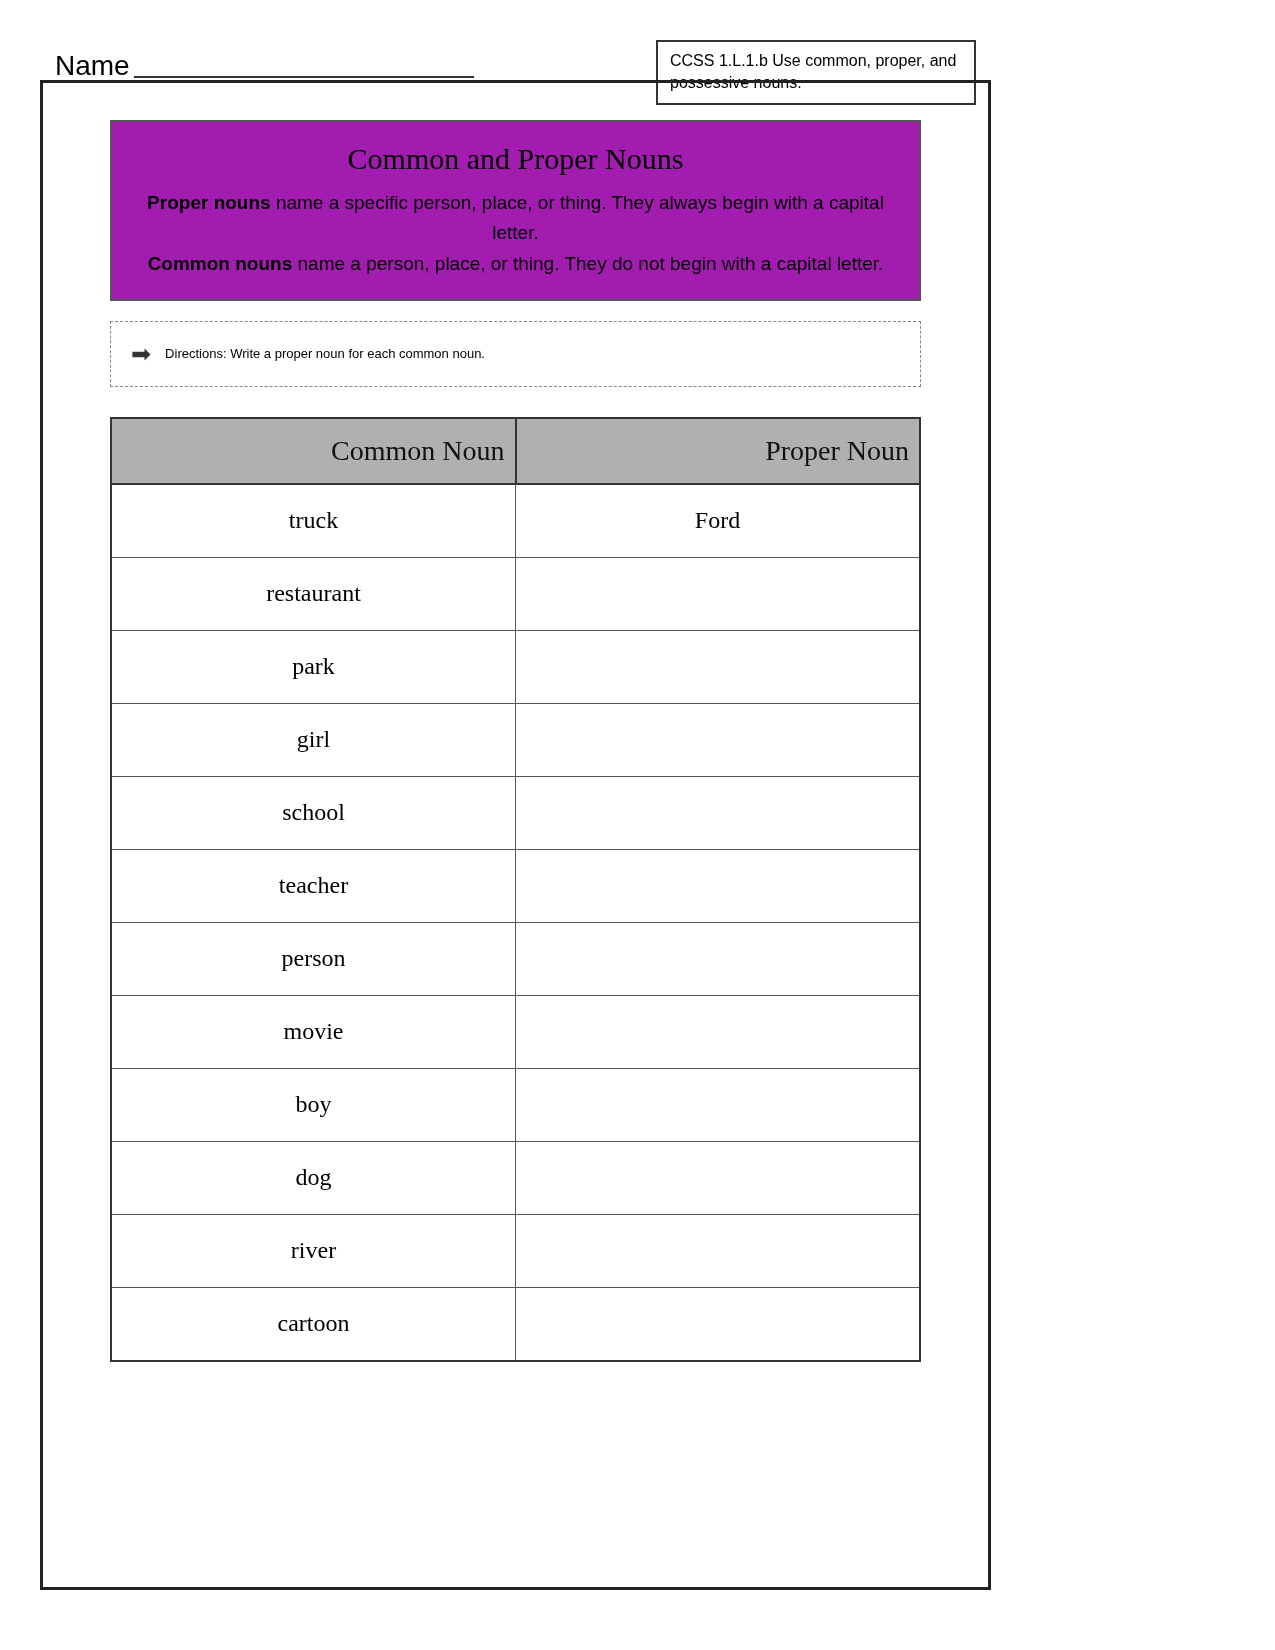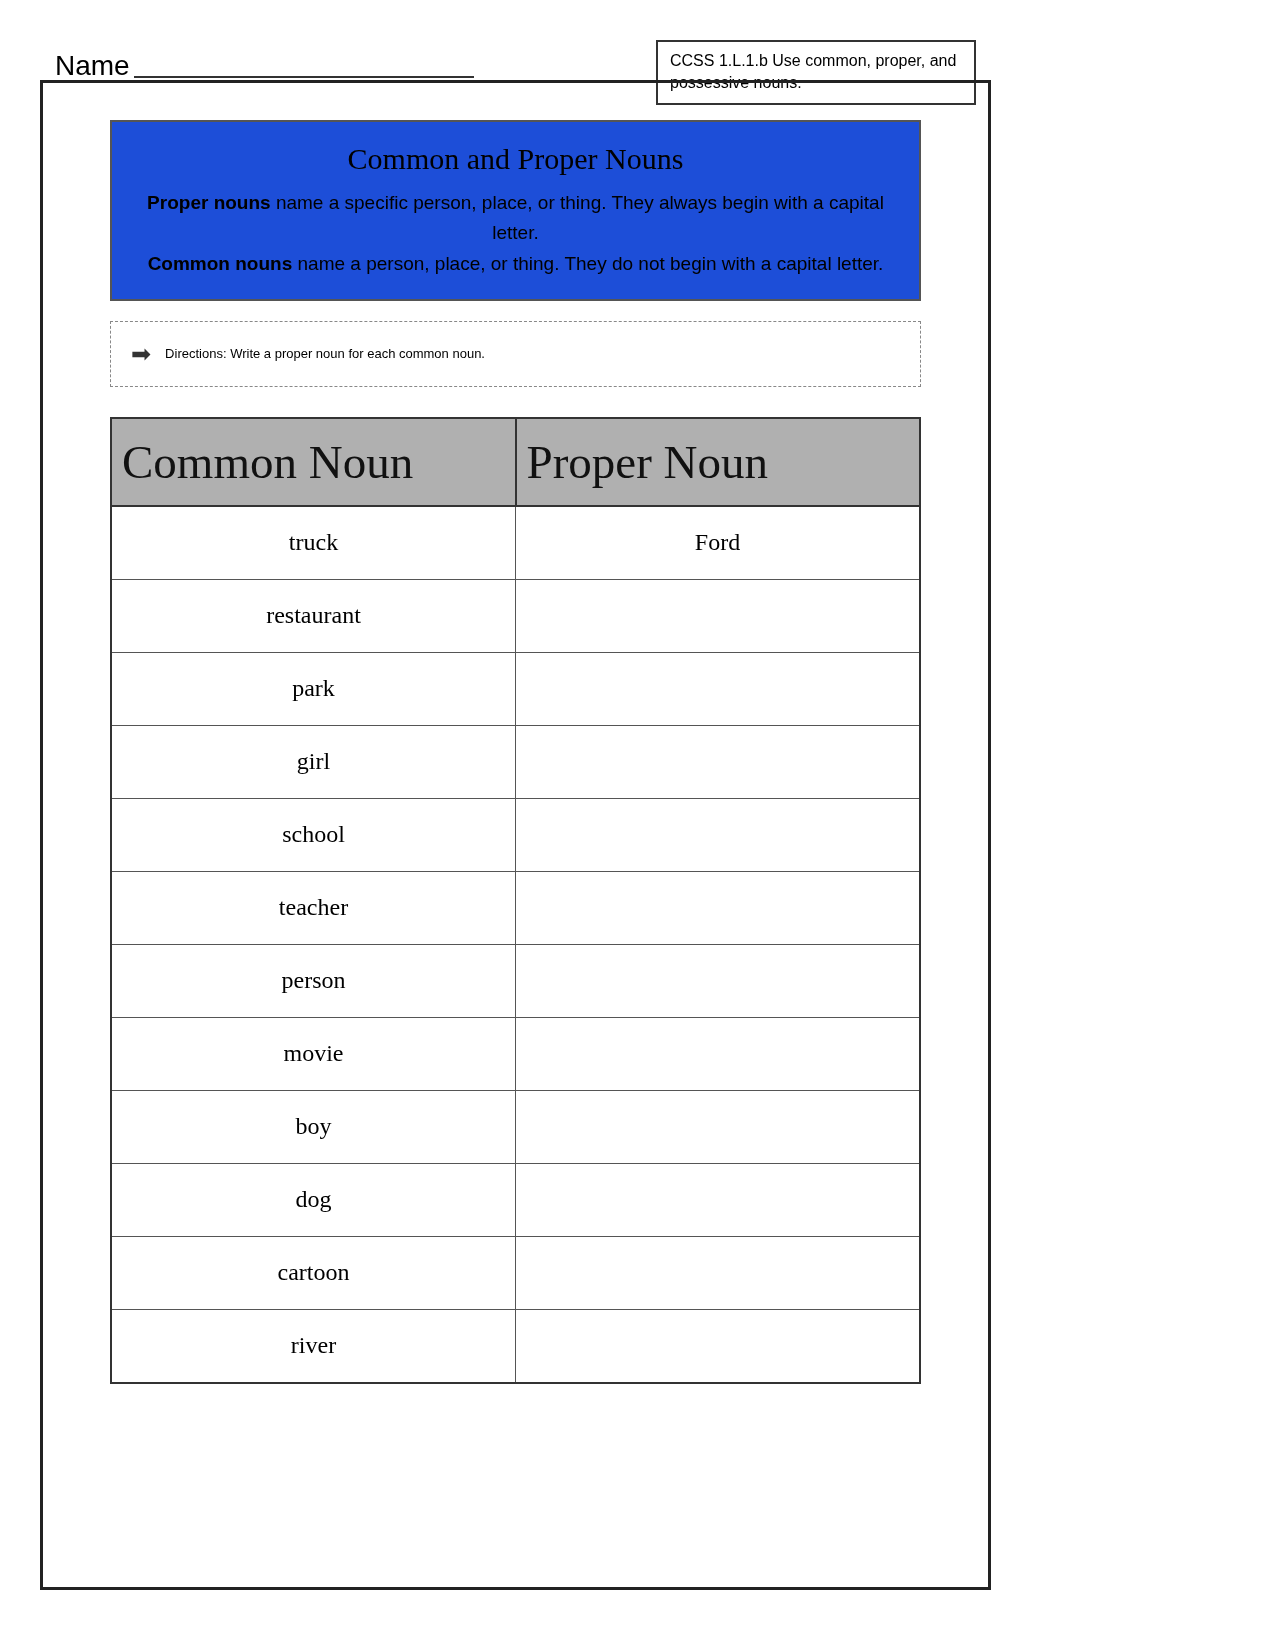--- a/index.html
+++ b/index.html
@@ -87,21 +87,21 @@
       border: 2px solid #333;
       padding: 8px 12px;
       font-family: Arial, sans-serif;
       font-size: 16px;
       max-width: 320px;
       line-height: 1.4;
     }
 
     
     .info-box {
-      background: #1d4ed8;
+      background: #a21caf;
       border: 2px solid #555;
       margin: 0 55px 20px 55px;
       padding: 20px 17px;
       text-align: center;
       margin-top: 15px;
     }
 
     .info-box-title {
       font-family: 'Comic Sans MS', cursive;
       font-size: 30px;
@@ -151,24 +151,24 @@
     
     .table-header {
       display: flex;
       background: #b0b0b0;
       border: 2.5px solid #333;
       border-bottom: none;
     }
 
     .table-header-cell {
       flex: 1;
-      text-align: left;
+      text-align: right;
       padding: 16px 10px;
       font-family: 'Comic Sans MS', cursive;
-      font-size: 47px;
+      font-size: 28px;
       font-weight: normal;
       color: #111;
     }
 
     .table-header-cell:first-child {
       border-right: 2.5px solid #333;
     }
 
     
     .table-body {
@@ -305,24 +305,24 @@
         </div>
         <div class="table-row">
           <div class="table-cell">boy</div>
           <div class="table-cell"></div>
         </div>
         <div class="table-row">
           <div class="table-cell">dog</div>
           <div class="table-cell"></div>
         </div>
         <div class="table-row">
+          <div class="table-cell">river</div>
+          <div class="table-cell"></div>
+        </div>
+        <div class="table-row">
           <div class="table-cell">cartoon</div>
-          <div class="table-cell"></div>
-        </div>
-        <div class="table-row">
-          <div class="table-cell">river</div>
           <div class="table-cell"></div>
         </div>
       </div>
   </div>
 
 
 </div>
 
 </body></html>

